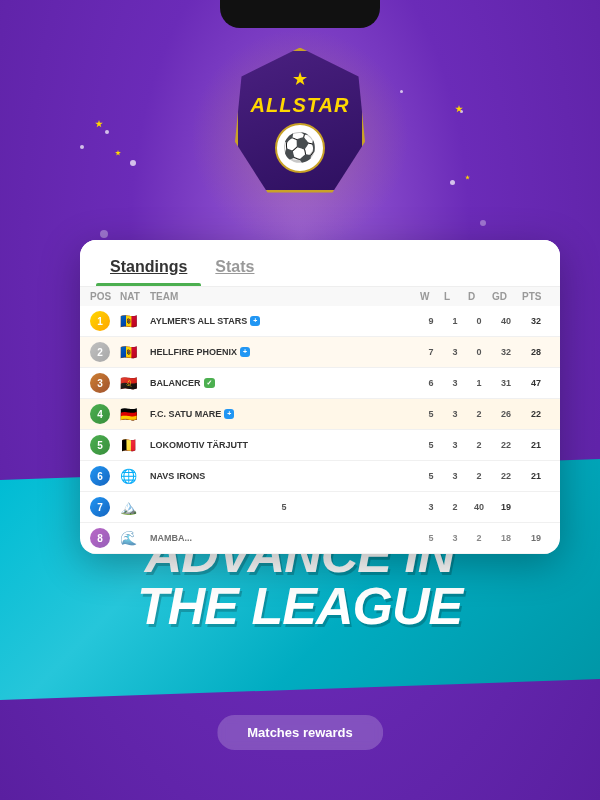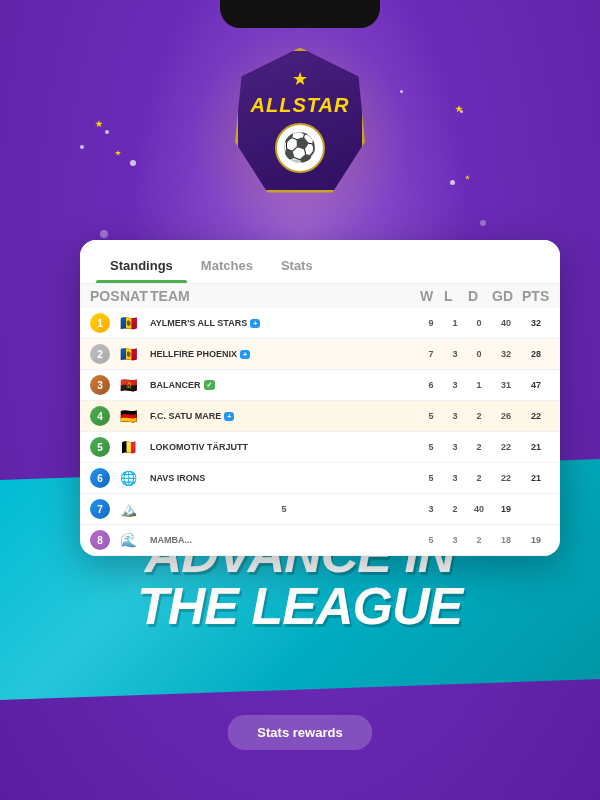--- a/index.html
+++ b/index.html
@@ -126,25 +126,26 @@
     
     .tab-bar {
       display: flex;
       padding: 12px 16px 0;
       border-bottom: 1px solid #eee;
       background: white;
     }
 
     .tab {
       padding: 6px 14px 10px;
-      font-size: 13px;
+      font-size: 16px;
       font-weight: 600;
       color: #999;
       cursor: pointer;
       position: relative;
+      text-decoration: underline;
     }
 
     .tab.active {
       color: #333;
       font-weight: 800;
     }
 
     .tab.active::after {
       content: '';
       position: absolute;
@@ -155,21 +156,21 @@
       background: #4CAF50;
       border-radius: 2px 2px 0 0;
     }
 
     
     .table-header {
       display: grid;
       grid-template-columns: 28px 28px 1fr 22px 22px 22px 28px 28px;
       padding: 4px 10px;
       background: #f8f8f8;
-      font-size: 14px;
+      font-size: 10px;
       font-weight: 700;
       color: #999;
       text-transform: uppercase;
       gap: 2px;
     }
 
     
     .table-row {
       display: grid;
       grid-template-columns: 28px 28px 1fr 22px 22px 22px 28px 28px;
@@ -197,21 +198,20 @@
 
     .flag-emoji {
       font-size: 14px;
     }
 
     .team-name {
       font-size: 9px;
       font-weight: 700;
       color: #333;
       display: flex;
-      align-items: center;
       gap: 3px;
       text-transform: uppercase;
     }
 
     .stat-cell {
       font-size: 9px;
       font-weight: 600;
       color: #555;
       text-align: center;
     }
@@ -317,21 +317,20 @@
     <div class="badge-star">★</div>
     <div class="badge-text">ALLSTAR</div>
     <div class="badge-soccer">⚽</div>
   </div>
 </div>
 
 <div class="table-card">
 
   <div class="tab-bar">
     <div class="tab active">Standings</div>
-    <div class="tab">Matches</div>
     <div class="tab">Stats</div>
   </div>
 
   <div class="table-header">
     <div>POS</div>
     <div>NAT</div>
     <div>TEAM</div>
     <div>W</div>
     <div>L</div>
     <div>D</div>
@@ -448,13 +447,13 @@
     <div class="advance-text">ADVANCE IN</div>
     <div class="advance-text">THE LEAGUE</div>
   </div>
 </div>
 
 <div class="sparkle-dot" style="width:5px;height:5px;bottom:105px;left:50px;background:white;opacity:0.6;"></div>
 <div class="sparkle-dot" style="width:8px;height:8px;bottom:140px;left:30px;background:white;opacity:0.4;"></div>
 <div class="sparkle-dot" style="width:4px;height:4px;bottom:120px;left:540px;background:white;opacity:0.6;"></div>
 <div class="sparkle-dot" style="width:7px;height:7px;bottom:160px;left:555px;background:white;opacity:0.4;"></div>
 
-<button class="league-rewards-btn">Stats rewards</button>
+<button class="league-rewards-btn">Matches rewards</button>
 
 </body></html>

